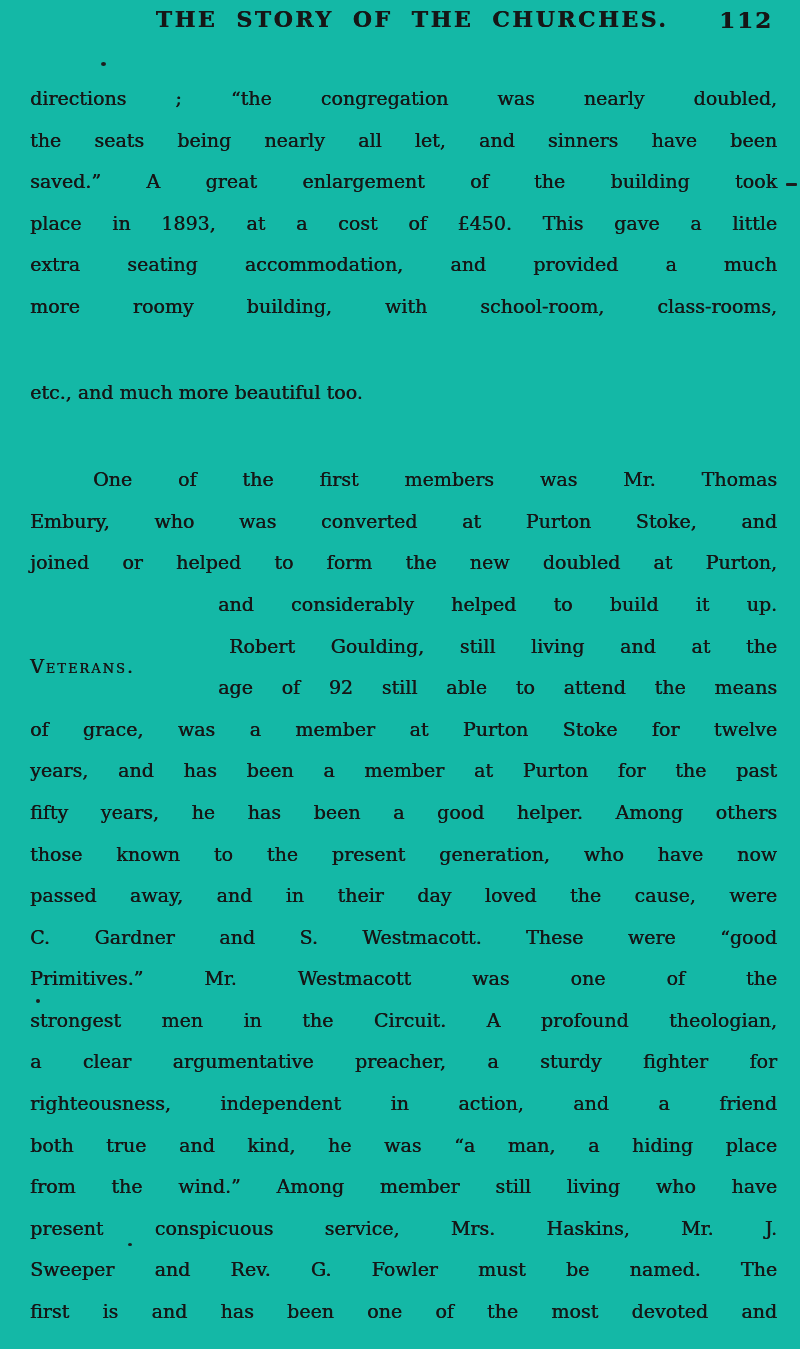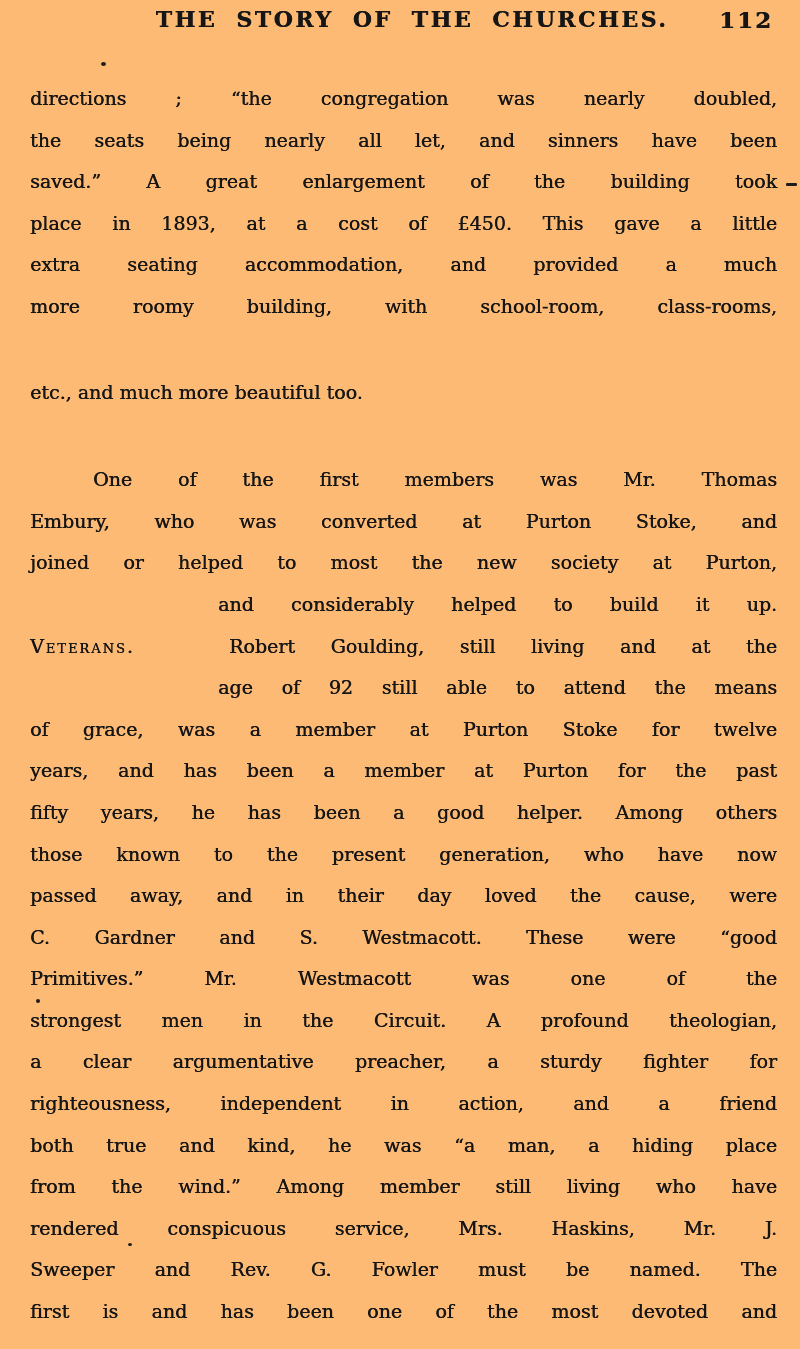--- a/index.html
+++ b/index.html
@@ -7,21 +7,21 @@
   body {
     width: 800px; height: 1349px;
     background: #ffffff;
     font-family: "DejaVu Serif", serif;
     color: #161616;
     overflow: hidden;
   }
   .page {
     position: relative;
     width: 800px; height: 1349px;
-    background: #fdba74;
+    background: #14b8a6;
   }
 
   
   .running-head {
     position: absolute;
     top: 6px; left: 0; right: 0;
     height: 32px;
   }
   .head-title {
     position: absolute;
@@ -69,20 +69,21 @@
 
   
   .vet-row { display: flex; }
   .sidehead {
     flex: 0 0 188px;
     width: 188px;
     font-variant: small-caps;
     letter-spacing: 2px;
     text-align: left;
     text-align-last: left;
+    margin-top: 20px;
   }
   .vet-rest {
     flex: 1 1 auto;
     text-align: justify;
     text-align-last: justify;
     margin-left: 11px;
   }
 
   
   .speck {
@@ -113,40 +114,40 @@
       <div class="line">saved.” A great enlargement of the building took</div>
       <div class="line">place in 1893, at a cost of £450. This gave a little</div>
       <div class="line">extra seating accommodation, and provided a much</div>
       <div class="line">more roomy building, with school-room, class-rooms,</div>
       <div class="line last">etc., and much more beautiful too.</div>
     </section>
 
     <section class="paragraph para2">
       <div class="line indent">One of the first members was Mr. Thomas</div>
       <div class="line">Embury, who was converted at Purton Stoke, and</div>
-      <div class="line">joined or helped to most the new society at Purton,</div>
+      <div class="line">joined or helped to form the new doubled at Purton,</div>
       <div class="line pushed">and considerably helped to build it up.</div>
       <div class="line vet-row">
         <span class="sidehead">Veterans.</span>
         <span class="vet-rest">Robert Goulding, still living and at the</span>
       </div>
       <div class="line pushed">age of 92 still able to attend the means</div>
       <div class="line">of grace, was a member at Purton Stoke for twelve</div>
       <div class="line">years, and has been a member at Purton for the past</div>
       <div class="line">fifty years, he has been a good helper. Among others</div>
       <div class="line">those known to the present generation, who have now</div>
       <div class="line">passed away, and in their day loved the cause, were</div>
       <div class="line">C. Gardner and S. Westmacott. These were “good</div>
       <div class="line">Primitives.” Mr. Westmacott was one of the</div>
       <div class="line">strongest men in the Circuit. A profound theologian,</div>
       <div class="line">a clear argumentative preacher, a sturdy fighter for</div>
       <div class="line">righteousness, independent in action, and a friend</div>
       <div class="line">both true and kind, he was “a man, a hiding place</div>
       <div class="line">from the wind.” Among member still living who have</div>
-      <div class="line">rendered conspicuous service, Mrs. Haskins, Mr. J.</div>
+      <div class="line">present conspicuous service, Mrs. Haskins, Mr. J.</div>
       <div class="line">Sweeper and Rev. G. Fowler must be named. The</div>
       <div class="line">first is and has been one of the most devoted and</div>
     </section>
 
   </main>
 
   <span class="speck s1"></span>
   <span class="speck s2"></span>
   <span class="speck s3"></span>
   <span class="speck s4"></span>

